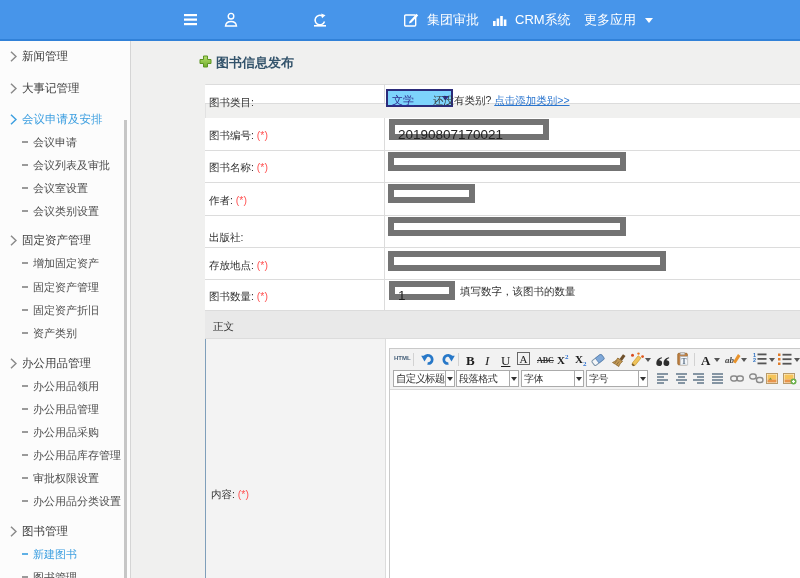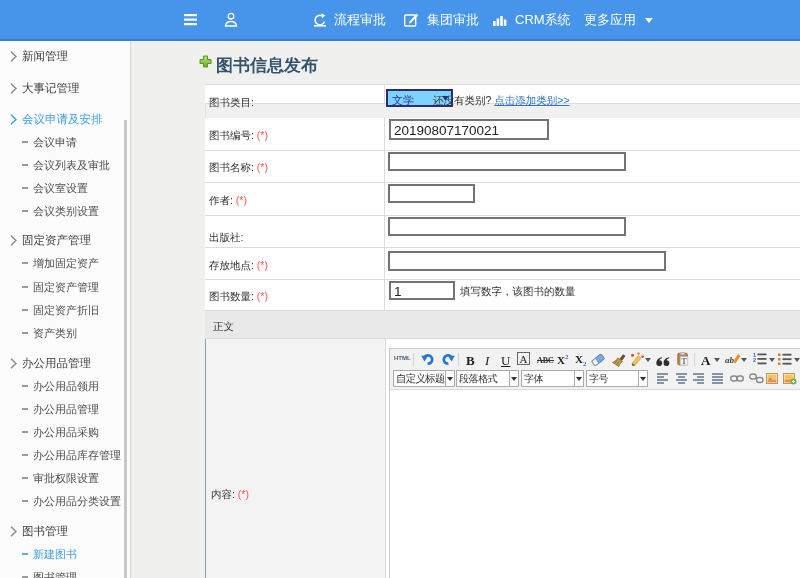--- a/index.html
+++ b/index.html
@@ -14,27 +14,27 @@
 #sidebar{position:absolute;left:0;top:41px;width:131px;height:537px;background:#fcfcfc;border-right:1px solid #d5d5d5;}
 #sthumb{position:absolute;left:124px;top:120px;width:3px;height:458px;background:#c6c6c6;}
 .g{position:absolute;left:0;width:131px;height:16px;line-height:16px;font-size:11.5px;color:#3f3f3f;}
 .g .tx{position:absolute;left:22px;}
 .s{position:absolute;left:0;width:131px;height:16px;line-height:16px;font-size:11px;color:#4d4d4d;}
 .s .dash{position:absolute;left:22px;top:7px;width:6px;height:2px;background:#9a9a9a;}
 .s .tx{position:absolute;left:33px;}
 .act{color:#3d9fe0 !important;}
 .act .dash{background:#5fb0e5;}
 
-#title{position:absolute;left:216px;top:54px;font-size:17px;font-weight:bold;color:#33536b;}
+#title{position:absolute;left:216px;top:54px;font-size:13px;font-weight:bold;color:#33536b;}
 
 .row{position:absolute;left:205px;width:595px;background:#fff;border-bottom:1px solid #dcdcdc;}
 .lbl{position:absolute;left:4px;font-size:10.5px;color:#333;}
 .req{color:#f55;}
 .vline{position:absolute;left:179px;top:0;bottom:0;width:1px;background:#dcdcdc;}
-.inp{position:absolute;background:#fff;border:2px solid #737373;font-size:13.5px;color:#222;padding:0 3px;line-height:19px;}
+.inp{position:absolute;background:#fff;border:6px solid #737373;font-size:13.5px;color:#222;padding:0 3px;line-height:19px;}
 
 .tsep{position:absolute;top:4px;width:1px;height:13px;background:#d2d2d2;}
 .tico{position:absolute;top:4px;font-family:"Liberation Serif",serif;font-size:13px;color:#1d1d1d;}
 .combo{position:absolute;top:21px;height:17px;background:#fff;border:1px solid #ababab;font-size:11px;color:#333;line-height:15px;overflow:hidden;white-space:nowrap;}
 .combo span{padding-left:2px;letter-spacing:-0.4px;font-size:10px;}
 .carr{position:absolute;top:21px;width:9px;height:17px;background:#fff;border:1px solid #ababab;border-left:none;}
 .carr i{position:absolute;left:1px;top:6px;width:0;height:0;border-left:3.5px solid transparent;border-right:3.5px solid transparent;border-top:4.5px solid #333;}
 </style>
 </head>
 <body>
@@ -50,21 +50,20 @@
   <svg class="abs" style="left:224px;top:12px" width="14" height="15" viewBox="0 0 14 15">
       <circle cx="7" cy="4.2" r="2.8" fill="none" stroke="#fff" stroke-width="1.4"></circle>
       <path d="M1.5 14 Q2 9.5 7 9.5 Q12 9.5 12.5 14 Z" fill="none" stroke="#fff" stroke-width="1.4"></path>
     </svg>
 
   <svg class="abs" style="left:313px;top:13px" width="14" height="14" viewBox="0 0 14 14">
       <path d="M11.5 8.5 A4.8 4.8 0 1 1 9.5 3" fill="none" stroke="#fff" stroke-width="1.5"></path>
       <path d="M8.2 0.5 L12.5 2.2 L9 5.2 Z" fill="#fff"></path>
       <rect x="1" y="12" width="12" height="1.6" fill="#fff"></rect>
     </svg>
-  <span class="hnav" style="left:334px;">流程审批</span>
 
   <svg class="abs" style="left:404px;top:13px" width="15" height="14" viewBox="0 0 15 14">
       <rect x="0.7" y="2" width="11" height="11" rx="1" fill="none" stroke="#fff" stroke-width="1.4"></rect>
       <path d="M5.5 8.5 L12.5 0.8 L14.2 2.5 L7.2 9.8 L5 10.5 Z" fill="#fff"></path>
     </svg>
   <span class="hnav" style="left:427px;">集团审批</span>
 
   <svg class="abs" style="left:493px;top:14px" width="14" height="12">
       <rect x="0" y="7" width="2.6" height="5" fill="#fff"></rect>
       <rect x="3.6" y="4.5" width="2.6" height="7.5" fill="#fff"></rect>

